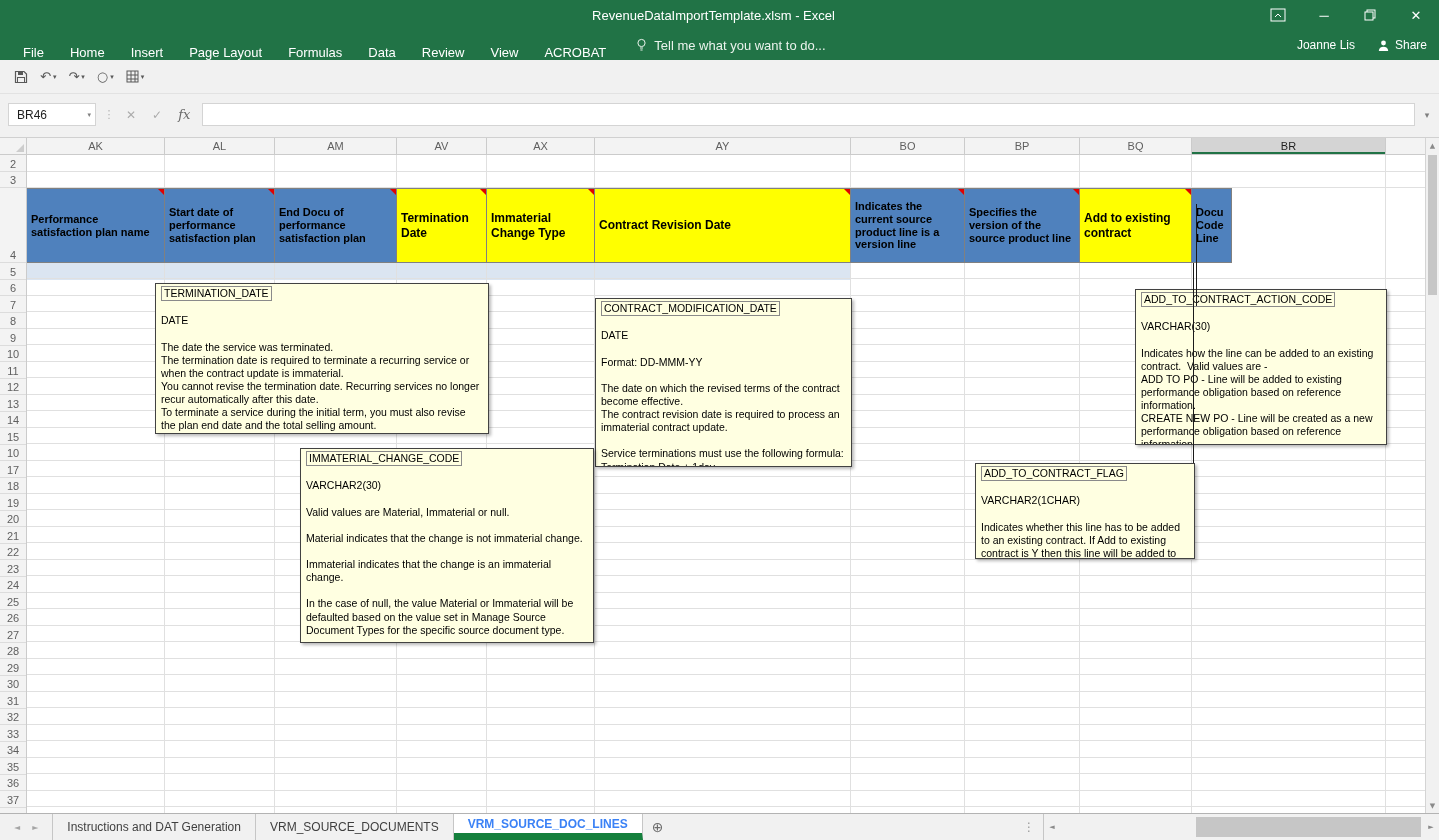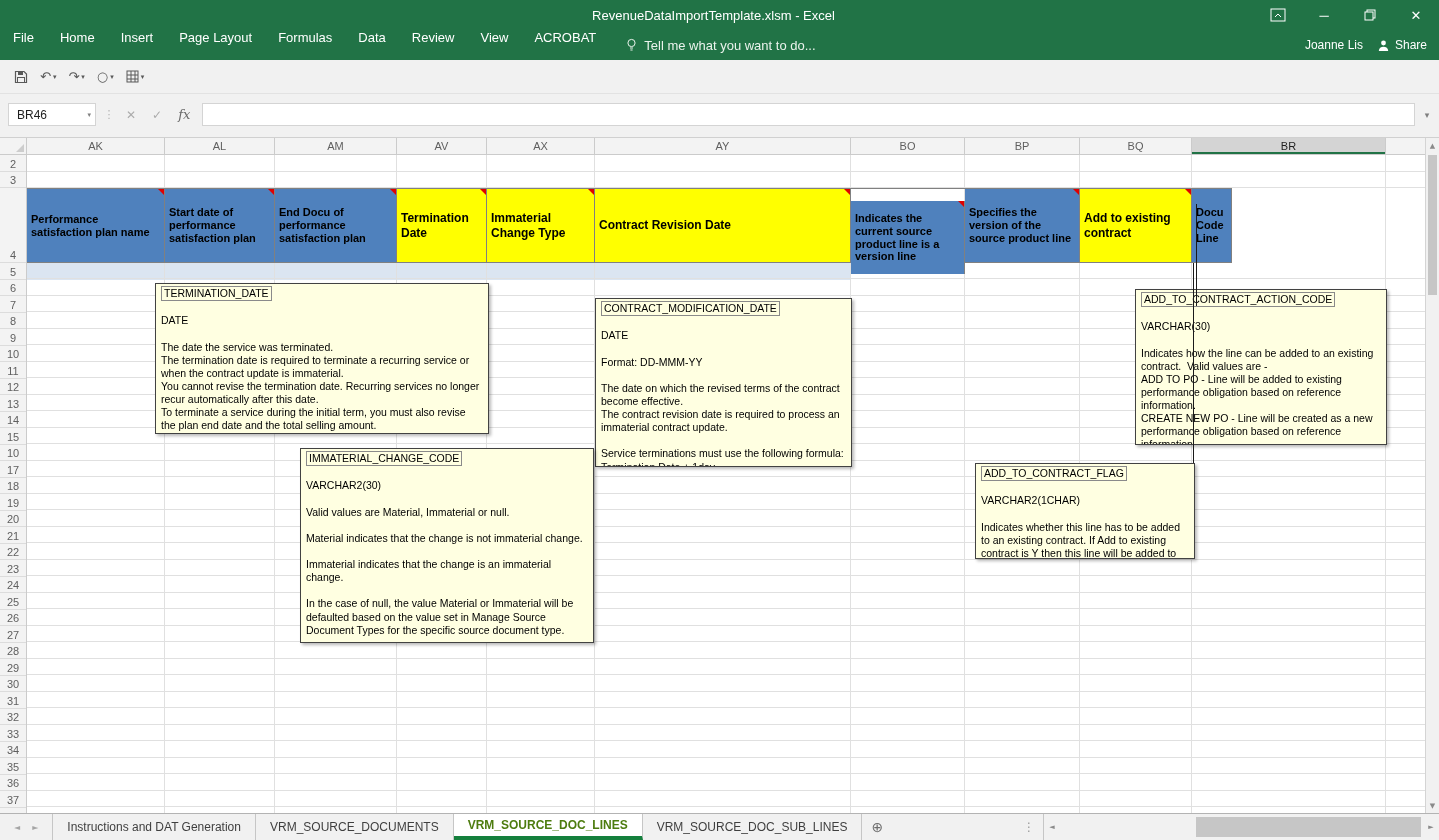--- a/index.html
+++ b/index.html
@@ -7,24 +7,24 @@
   body { font-family:"Liberation Sans","DejaVu Sans",sans-serif; display:flex; flex-direction:column; background:#fff; }
 
   
   .titlebar { flex:0 0 30px; background:#217346; color:#fff; display:flex; align-items:center; position:relative; }
   .tb-title { position:absolute; left:0; right:12px; text-align:center; font-size:13px; pointer-events:none; }
   .tb-icons { margin-left:auto; display:flex; z-index:2; }
   .tb-btn { width:46px; height:30px; display:flex; align-items:center; justify-content:center; font-size:13px; color:#fff; cursor:default; }
 
   
   .ribbonrow { flex:0 0 30px; background:#217346; color:#fff; display:flex; align-items:center; font-size:13px; }
-  .rtabs { display:flex; align-items:flex-start; height:100%; }
+  .rtabs { display:flex; align-items:flex-end; height:100%; padding-left:10px; }
   .rtab { display:flex; align-items:center; padding:0 13px; cursor:pointer; }
   .tellme { display:flex; align-items:center; gap:6px; margin-left:16px; color:#eaf3ec; }
-  .rib-right { margin-left:auto; display:flex; align-items:center; gap:14px; padding-right:12px; }
+  .rib-right { margin-left:auto; display:flex; align-items:center; gap:22px; padding-right:12px; }
   .username { font-size:12px; }
   .share { display:flex; align-items:center; gap:5px; font-size:12px; }
 
   
   .qat { flex:0 0 34px; background:#f1f1f1; display:flex; align-items:center; padding-left:10px; gap:4px; border-bottom:1px solid #e2e2e2; }
   .qbtn { display:flex; align-items:center; gap:2px; padding:3px 4px; color:#595959; }
   .qbtn .gl { font-family:"DejaVu Sans",sans-serif; font-size:13px; line-height:13px; }
   .dd { font-size:7px; color:#595959; font-family:"DejaVu Sans",sans-serif; }
 
   
@@ -75,21 +75,21 @@
   .sarrow { flex:0 0 15px; display:flex; align-items:center; justify-content:center; color:#8a8a8a; font-size:7px; font-family:"DejaVu Sans",sans-serif; }
   .vtrack { flex:1; position:relative; }
   .vthumb { position:absolute; left:2px; right:2px; top:2px; height:140px; background:#c6c6c6; }
 
   
   .tabbar { flex:0 0 27px; background:#f1f1f1; border-top:1px solid #b3b3b3; display:flex; align-items:stretch; font-size:12px; }
   .tabnav { display:flex; align-items:center; gap:12px; padding:0 14px; color:#a5a5a5; font-size:8px; font-family:"DejaVu Sans",sans-serif; }
   .stabs { display:flex; align-items:stretch; }
   .stab { display:flex; align-items:center; padding:0 14px; border-right:1px solid #c6c6c6; color:#3f3f3f; cursor:pointer; white-space:nowrap; }
   .stab:first-child { border-left:1px solid #c6c6c6; }
-  .stab.active { background:#fff; color:#4d7c0f; font-weight:bold; border-bottom:4px solid #15803d; }
+  .stab.active { background:#fff; color:#3b82f6; font-weight:bold; border-bottom:7px solid #15803d; }
   .newsheet { display:flex; align-items:center; justify-content:center; width:30px; color:#6d6d6d; font-size:14px; font-family:"DejaVu Sans",sans-serif; }
   .tsplit { display:flex; align-items:center; padding:0 8px; color:#9a9a9a; margin-left:auto; }
   .hscroll { display:flex; align-items:stretch; width:396px; background:#f1f1f1; border-left:1px solid #c6c6c6; }
   .harrow { width:16px; display:flex; align-items:center; justify-content:center; color:#8a8a8a; font-size:7px; font-family:"DejaVu Sans",sans-serif; }
   .htrack { flex:1; position:relative; }
   .hthumb { position:absolute; top:3px; bottom:3px; right:2px; width:62%; background:#c6c6c6; }
 
   svg { display:block; }
 </style>
 </head>
@@ -287,21 +287,21 @@
             <i class="tri"></i>
           </div>
           <div class="hcell yellow" style="width: 108px;">
             <span>Immaterial Change Type</span>
             <i class="tri"></i>
           </div>
           <div class="hcell yellow" style="width: 256px;">
             <span>Contract Revision Date</span>
             <i class="tri"></i>
           </div>
-          <div class="hcell blue" style="width: 114px; margin-top: 12px;">
+          <div class="hcell blue" style="width: 114px;">
             <span>Indicates the current source product line is a version line</span>
             <i class="tri"></i>
           </div>
           <div class="hcell blue" style="width: 115px;">
             <span>Specifies the version of the source product line</span>
             <i class="tri"></i>
           </div>
           <div class="hcell yellow" style="width: 112px;">
             <span>Add to existing contract</span>
             <i class="tri"></i>
@@ -366,21 +366,20 @@
 
 <div class="tabbar">
   <div class="tabnav">
     <span>◄</span>
     <span>►</span>
   </div>
   <div class="stabs">
       <div class="stab">Instructions and DAT Generation</div>
       <div class="stab">VRM_SOURCE_DOCUMENTS</div>
       <div class="stab active">VRM_SOURCE_DOC_LINES</div>
-      <div class="stab">VRM_SOURCE_DOC_SUB_LINES</div>
     </div>
   <div class="newsheet">⊕</div>
   <div class="tsplit">⋮</div>
   <div class="hscroll">
     <div class="harrow">◄</div>
     <div class="htrack">
       <div class="hthumb"></div>
     </div>
     <div class="harrow">►</div>
   </div>

